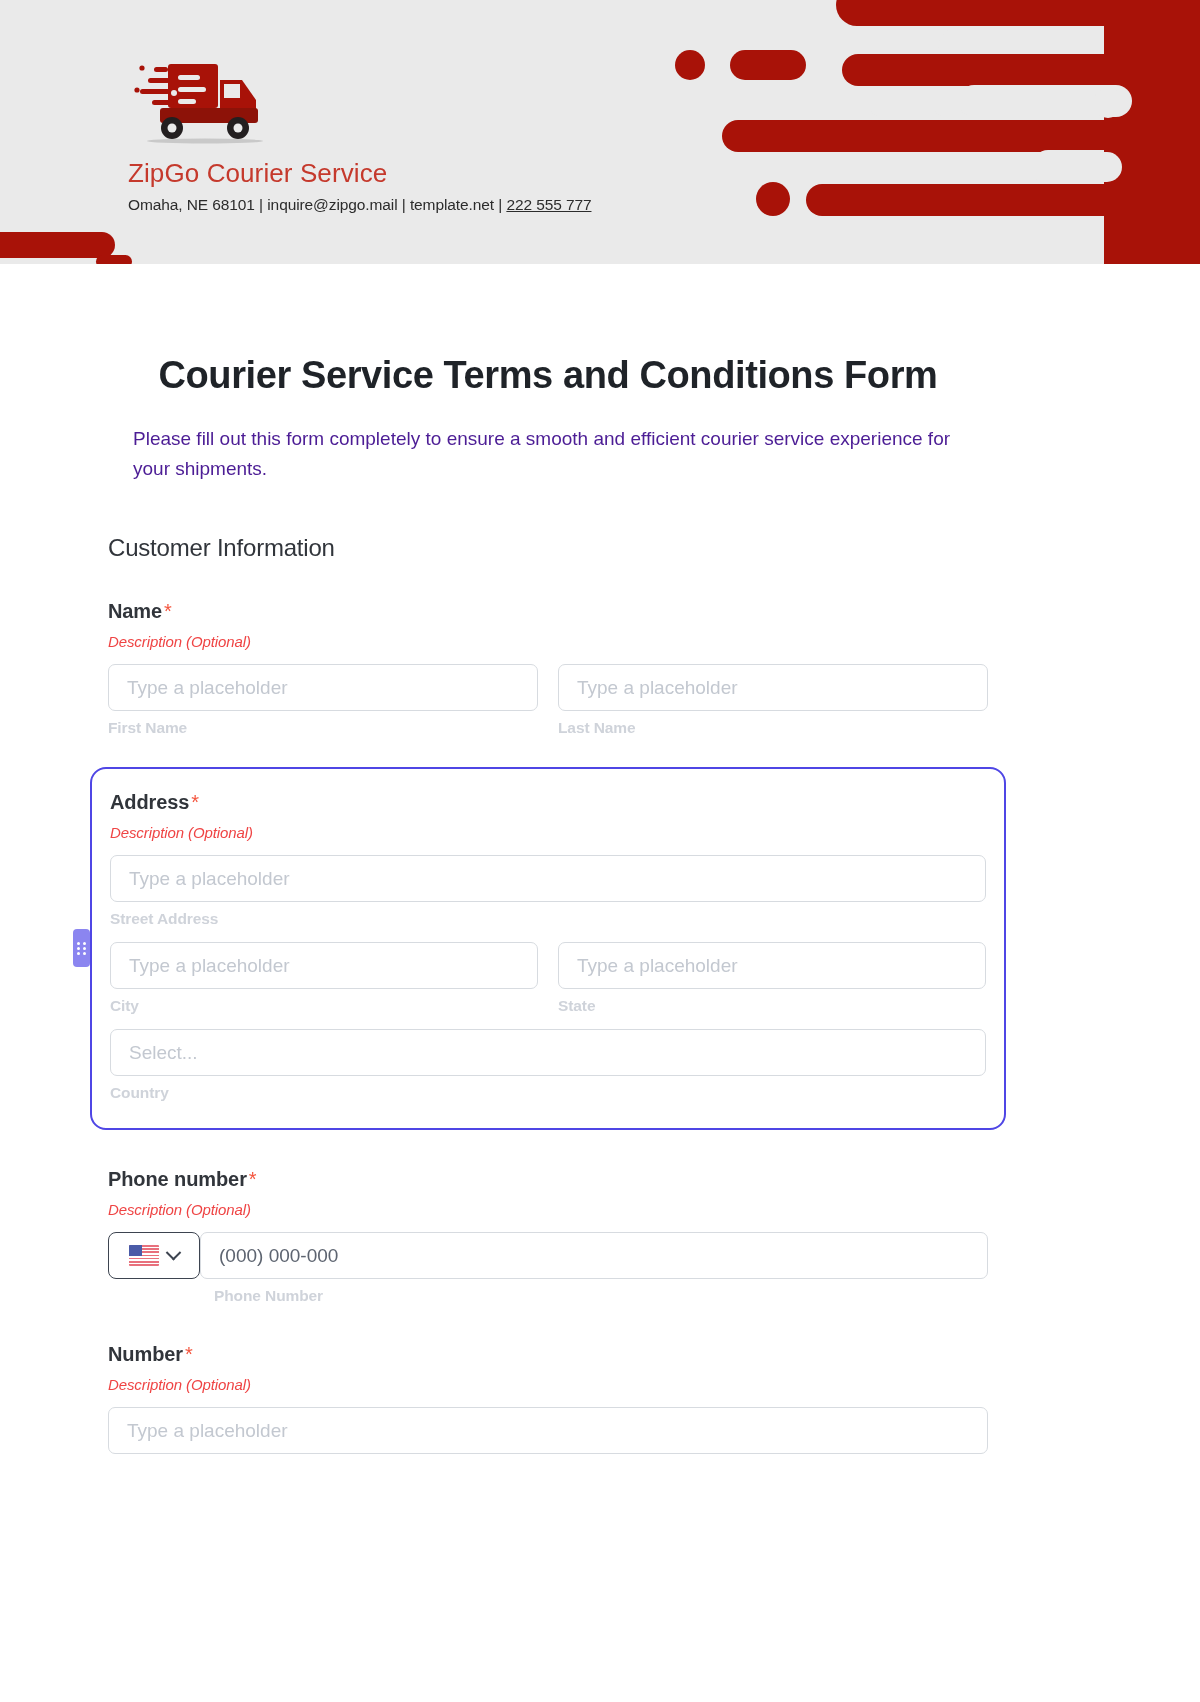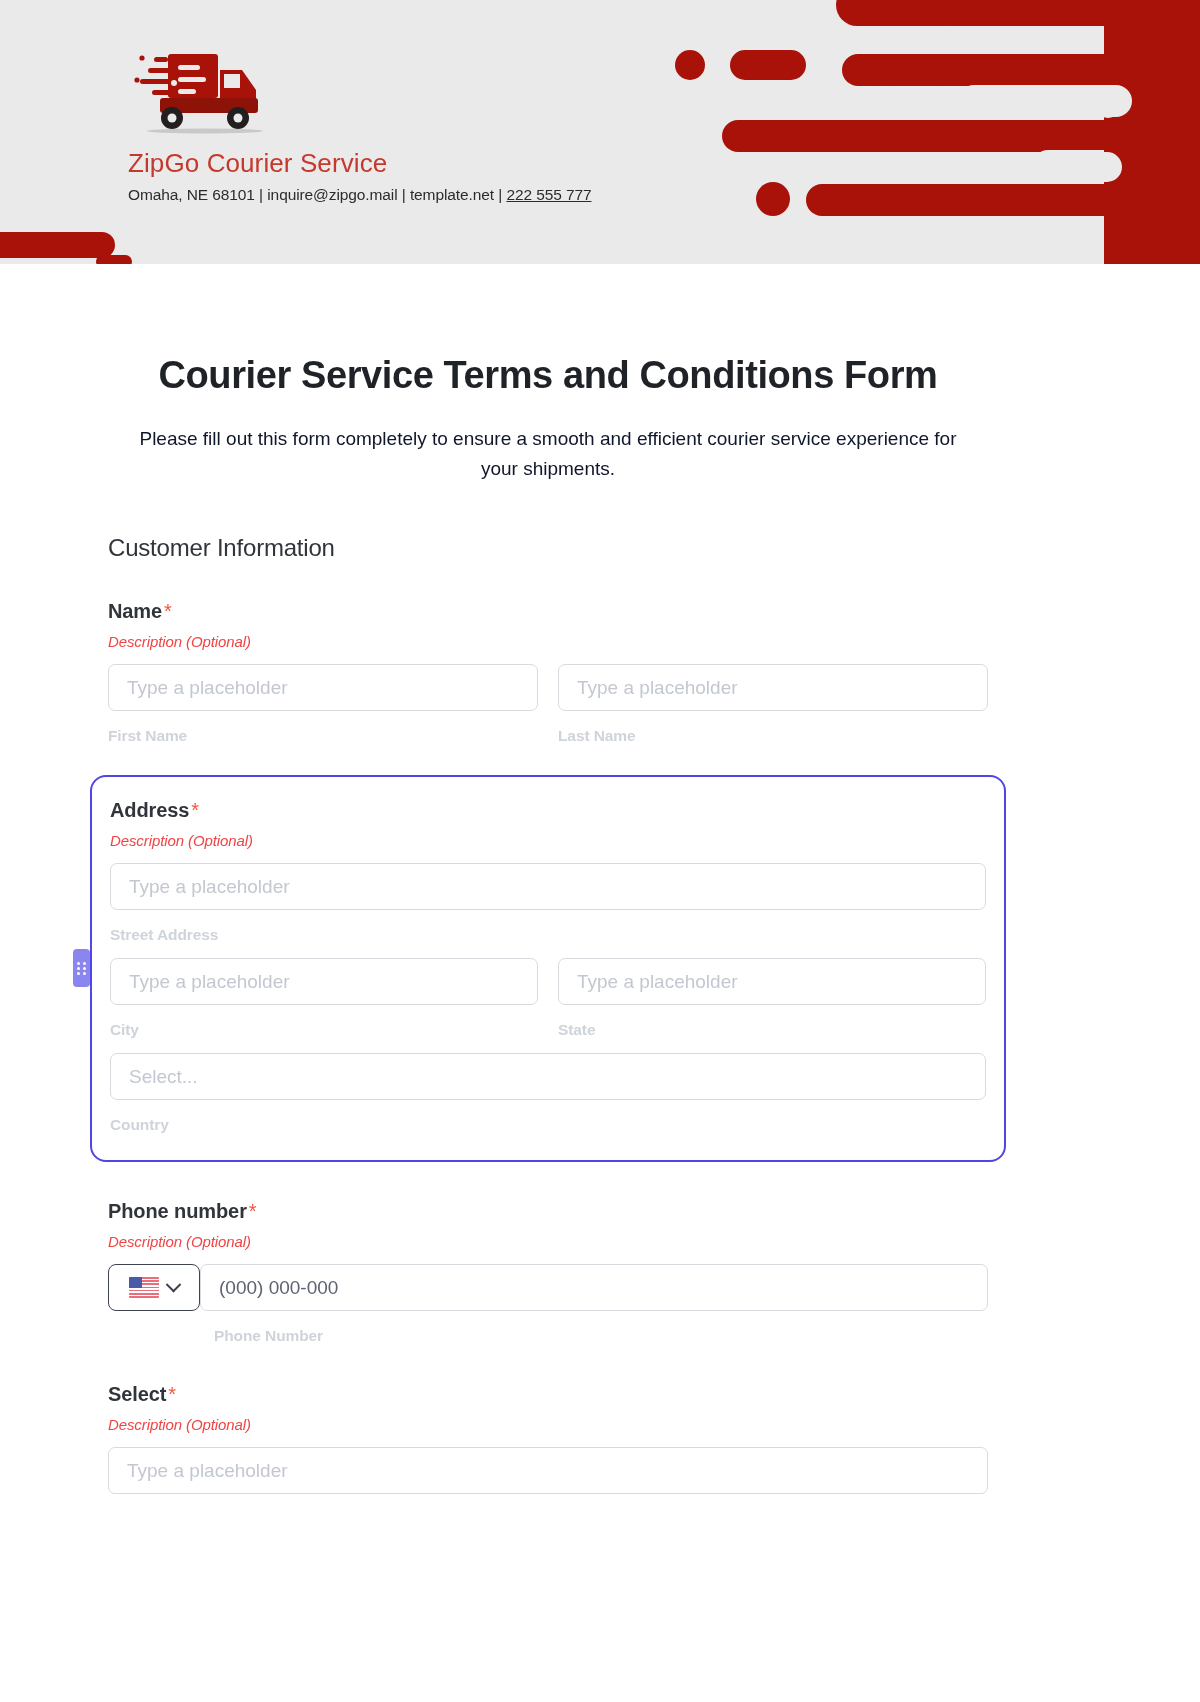--- a/index.html
+++ b/index.html
@@ -32,21 +32,21 @@
     position: absolute; left: -40px; top: 232px;
     width: 155px; height: 26px;
     background: #a81208; border-radius: 999px;
   }
   .streak-left-dash {
     position: absolute; left: 96px; top: 255px;
     width: 36px; height: 13px;
     background: #a81208; border-radius: 999px;
   }
 
-  .brand { position: absolute; left: 128px; top: 48px; width: 620px; }
+  .brand { position: absolute; left: 128px; top: 58px; width: 620px; }
 
   .truck-logo { width: 145px; height: 86px; display: block; margin-left: 2px; }
 
   .brand-name {
     margin-top: 14px;
     font-size: 26px;
     color: #c5392c;
     letter-spacing: 0.1px;
     font-weight: 400;
     font-family: "Liberation Sans", sans-serif;
@@ -77,22 +77,22 @@
     text-align: center;
     letter-spacing: -0.4px;
     line-height: 1.15;
   }
 
   .form-subtitle {
     margin: 26px auto 0;
     width: 830px;
     font-size: 19px;
     line-height: 1.58;
-    color: #0f172a;
-    text-align: center;
+    color: #4c1d95;
+    text-align: left;
   }
 
   .section-title {
     margin-top: 50px;
     font-size: 24px;
     font-weight: 400;
     color: #31353b;
     letter-spacing: -0.2px;
   }
 
@@ -160,21 +160,21 @@
     font-size: 19px;
     color: #5d6470;
     font-family: "Liberation Sans", sans-serif;
     line-height: 45px;
     white-space: nowrap;
     overflow: hidden;
   }
   .input.muted { color: #c3c8d0; }
 
   .sublabel {
-    margin-top: 16px;
+    margin-top: 8px;
     font-size: 15.5px;
     font-weight: 700;
     color: #cfd3da;
     letter-spacing: -0.1px;
   }
 
   
   .phone-row { display: flex; align-items: flex-start; margin-top: 14px; }
   .flag-select {
     width: 92px; height: 47px;
@@ -359,21 +359,21 @@
         </div>
         <div class="phone-input">
           <div class="input">(000) 000-000</div>
         </div>
       </div>
       <div class="sublabel phone-sub">Phone Number</div>
     </div>
 
     <div class="field">
       <div class="field-label">
-        <span>Select</span><span class="req">*</span>
+        <span>Number</span><span class="req">*</span>
       </div>
       <div class="field-desc">Description (Optional)</div>
       <div class="row">
         <div class="col">
           <div class="input muted">Type a placeholder</div>
         </div>
       </div>
     </div>
 
   </div>

